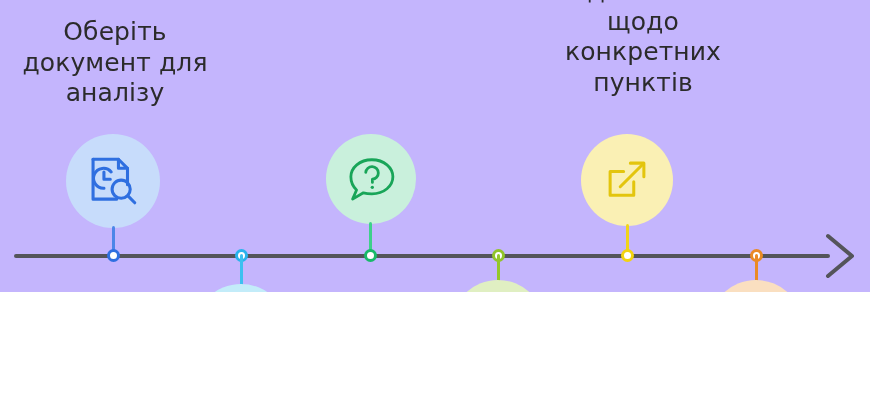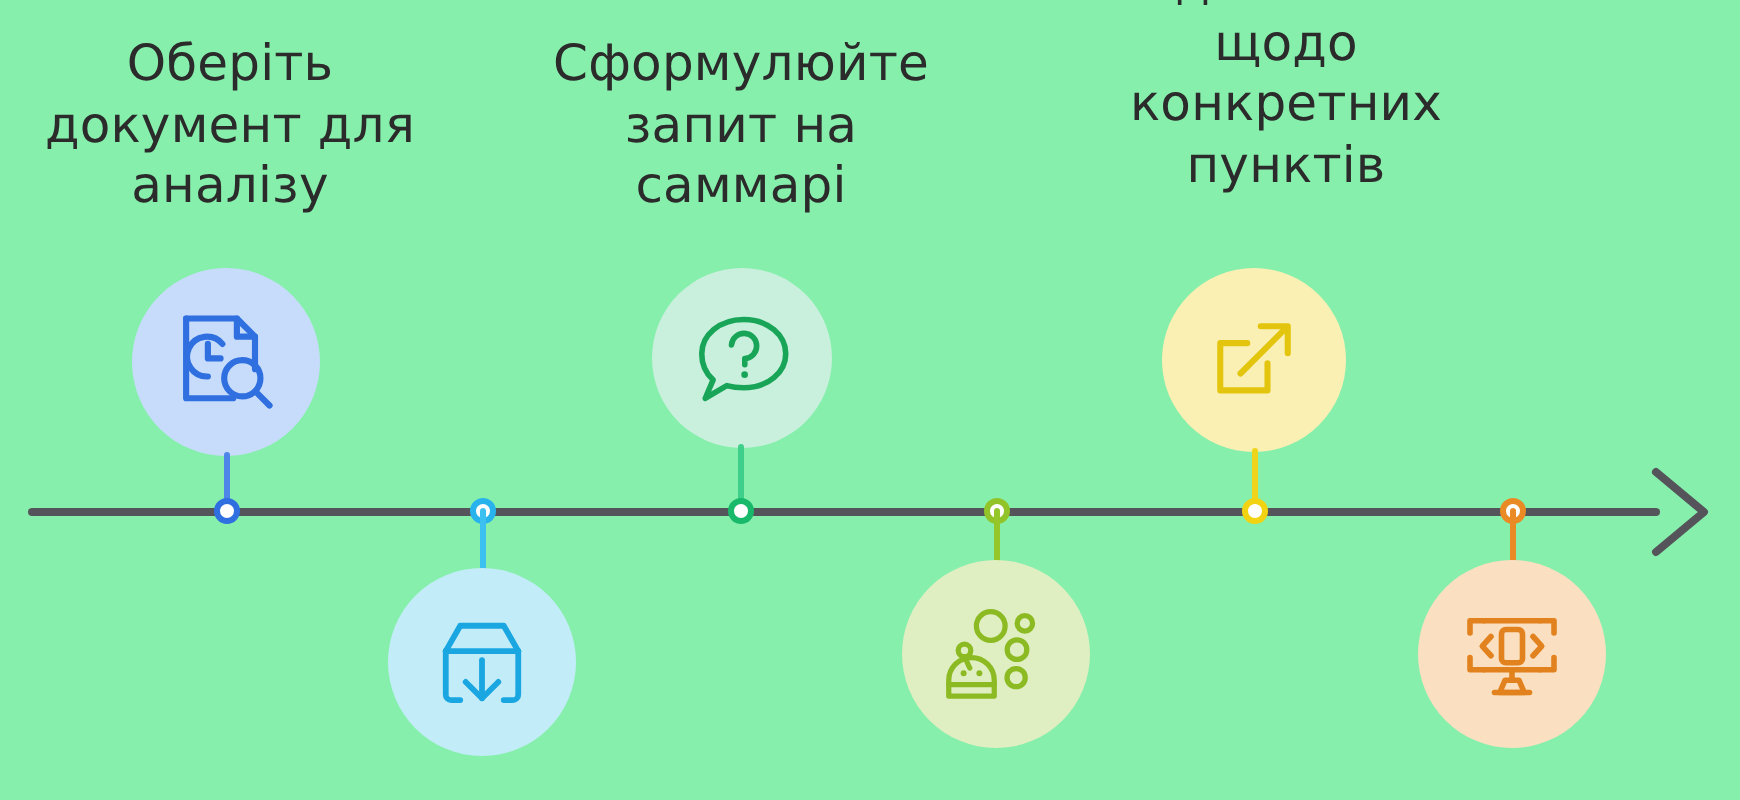--- a/index.html
+++ b/index.html
@@ -10,22 +10,22 @@
   body {
     width: 870px;
     height: 400px;
     overflow: hidden;
     font-family: "DejaVu Sans", "Liberation Sans", sans-serif;
     position: relative;
   }
   #stage {
     position: relative;
     width: 870px;
-    height: 400px;
-    background: #86efac;
+    height: 292px;
+    background: #c4b5fd;
     overflow: hidden;
   }
 
   
   .label {
     position: absolute;
     text-align: center;
     color: #2b2b2b;
     font-size: 25px;
     line-height: 1.22;
@@ -89,23 +89,20 @@
 </style>
 </head>
 <body>
 
 <div id="stage">
 
   <div class="label" style="left:0px; top:17px; width:230px;">Оберіть
 документ для
 аналізу</div>
 
-  <div class="label" style="left:258px; top:17px; width:225px;">Сформулюйте
-запит на
-саммарі</div>
 
   <div class="label" style="left:528px; top:-24px; width:230px;">деталей
 щодо
 конкретних
 пунктів</div>
 
   <div class="axis-line"></div>
   <div class="axis-arrow">
     <svg viewBox="0 0 34 48" width="34" height="48">
       <polyline points="4,4 28,24 4,44" fill="none" stroke="#54545a" stroke-width="4" stroke-linecap="round" stroke-linejoin="round"></polyline>

